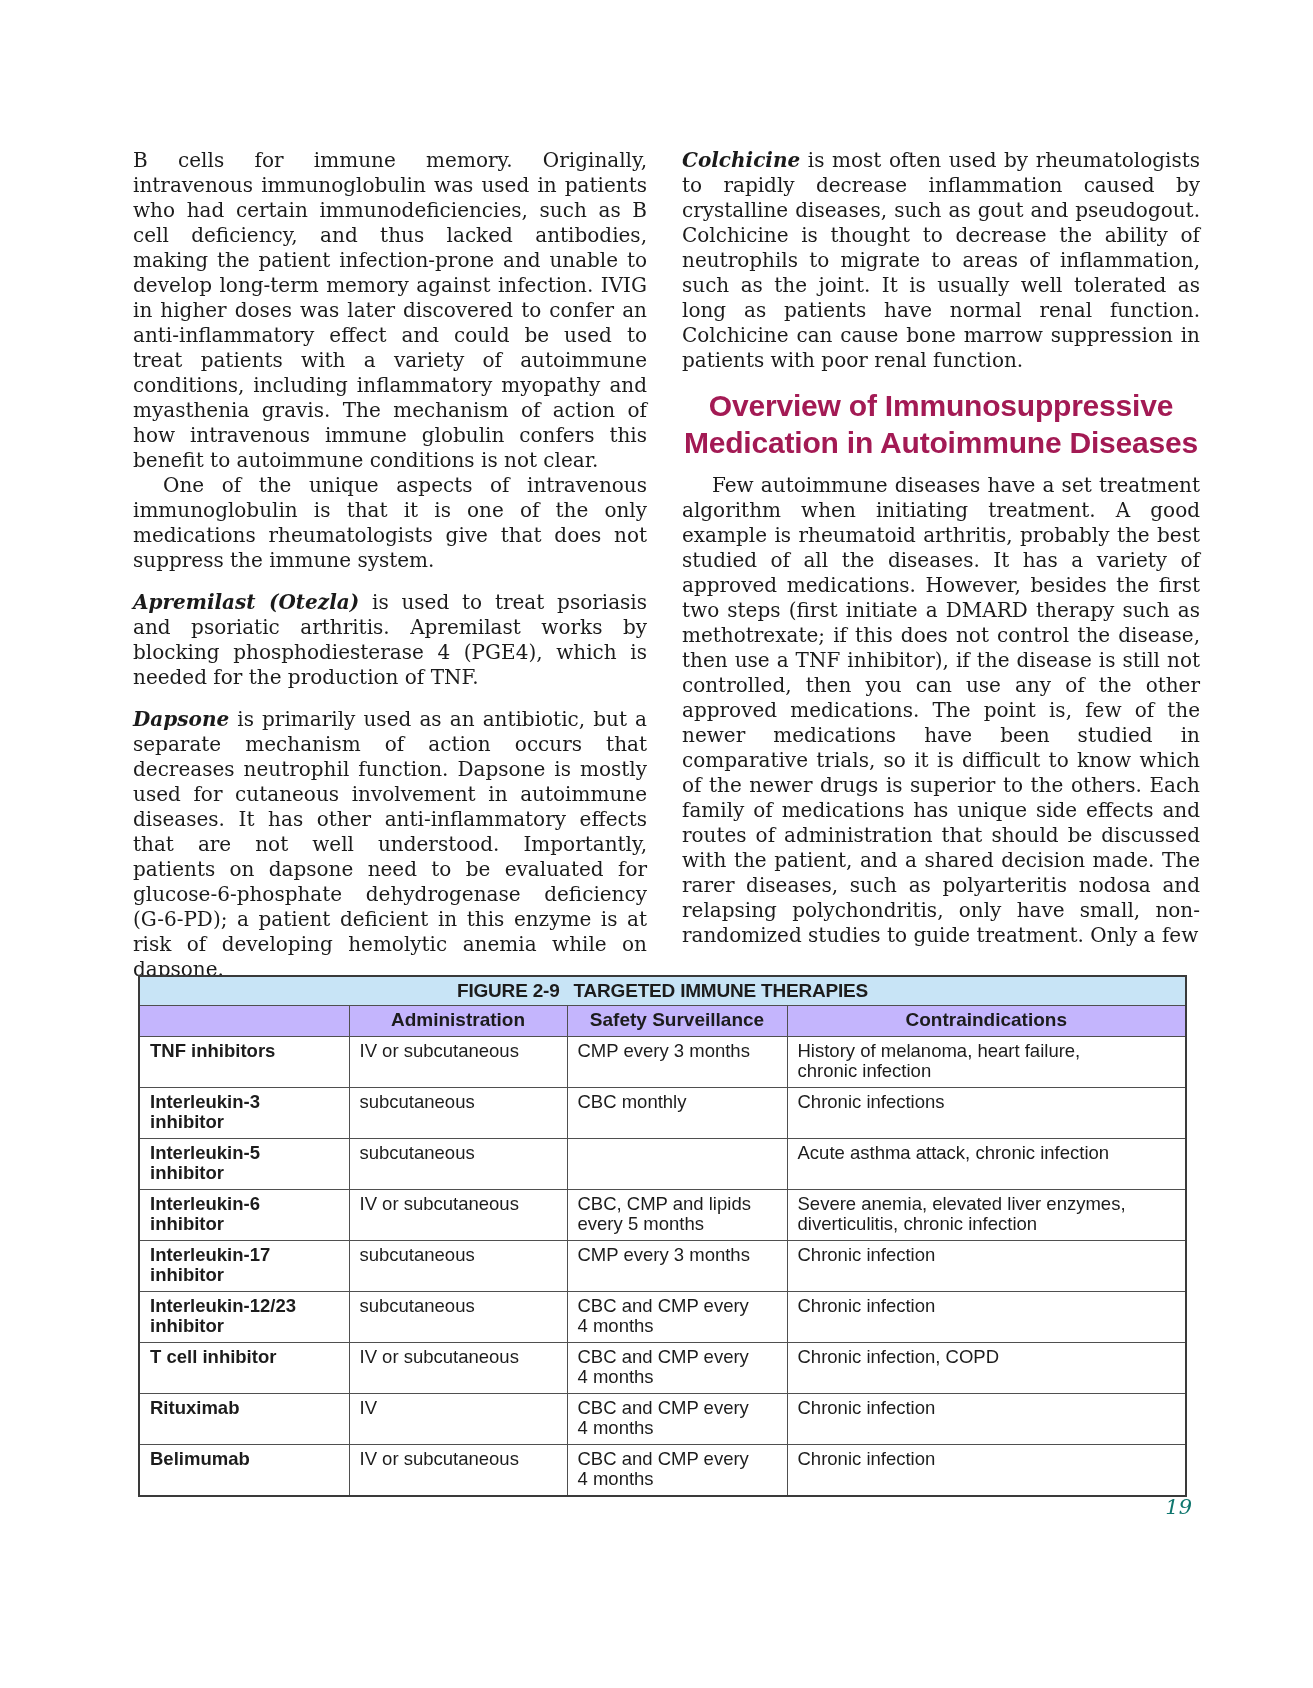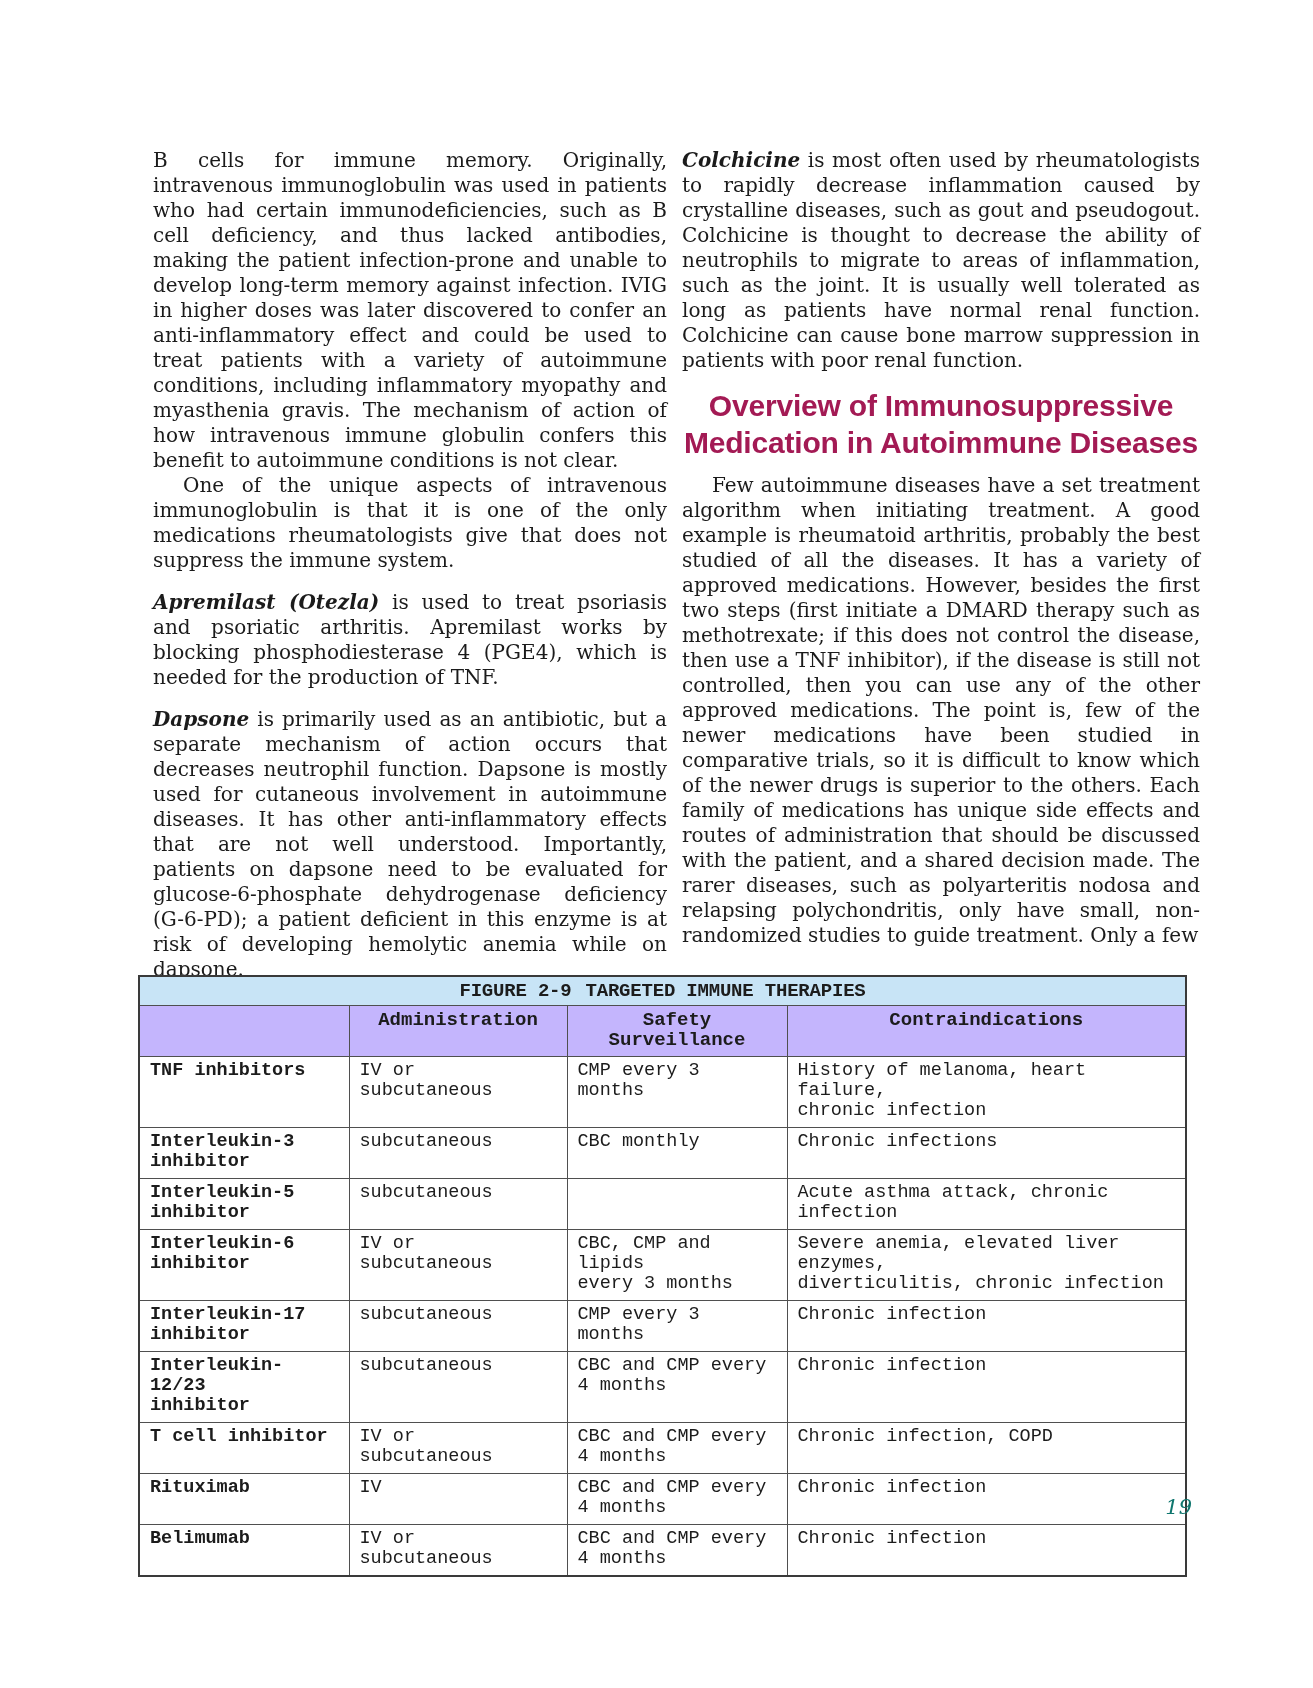--- a/index.html
+++ b/index.html
@@ -1,36 +1,36 @@
 <!DOCTYPE html>
 <html><head>
 <meta charset="utf-8">
 <style>
   html,body{margin:0;padding:0;}
   body{
     width:1313px;height:1688px;position:relative;background:#ffffff;
     font-family:"DejaVu Serif",serif;color:#1b1b1b;
   }
   .col{position:absolute;top:148px;width:514px;font-size:20px;line-height:25px;text-align:justify;}
-  .col-left{left:133px;margin-left:20px;}
+  .col-left{left:133px;}
   .col-right{left:682px;width:518px;}
   .para{margin:0;}
   .para.indent{text-indent:30px;}
   .para.spaced{margin-top:17px;}
   .lead{font-weight:bold;font-style:italic;}
   .section-heading{
     margin:14px 0 12px 0;
     font-family:"Liberation Sans",sans-serif;
     font-weight:bold;font-size:30px;line-height:37px;
     color:#a31a54;text-align:center;letter-spacing:-0.2px;
   }
   .figure-table{
     position:absolute;left:138px;top:975px;width:1047px;
     border-collapse:collapse;table-layout:fixed;
-    font-family:Liberation Mono, monospace;font-size:18.5px;line-height:20px;color:#1c1c1c;
+    font-family:Liberation Sans, sans-serif;font-size:18.5px;line-height:20px;color:#1c1c1c;
     border:2px solid #3a3a3a;
   }
   .figure-table th,.figure-table td{
     border:1px solid #4f4f4f;
     padding:4px 10px 6px 10px;
     vertical-align:top;text-align:left;
     white-space:pre-line;overflow:hidden;
   }
   .figure-table .tbl-title-cell{
     background:#c8e4f6;text-align:center;
@@ -98,21 +98,21 @@
       <tr>
         <th>Interleukin-5 inhibitor</th>
         <td>subcutaneous</td>
         <td></td>
         <td>Acute asthma attack, chronic infection</td>
       </tr>
       <tr>
         <th>Interleukin-6 inhibitor</th>
         <td>IV or subcutaneous</td>
         <td>CBC, CMP and lipids
-every 3 months</td>
+every 5 months</td>
         <td>Severe anemia, elevated liver enzymes,
 diverticulitis, chronic infection</td>
       </tr>
       <tr>
         <th>Interleukin-17 inhibitor</th>
         <td>subcutaneous</td>
         <td>CMP every 3 months</td>
         <td>Chronic infection</td>
       </tr>
       <tr>

